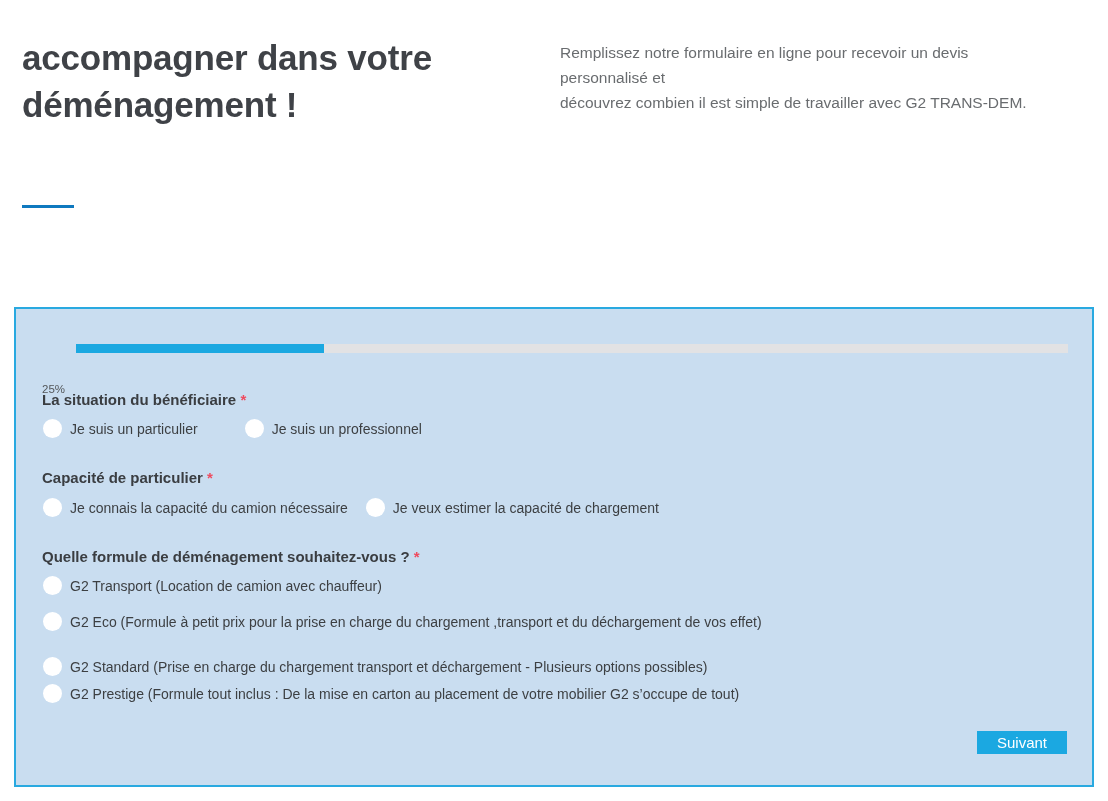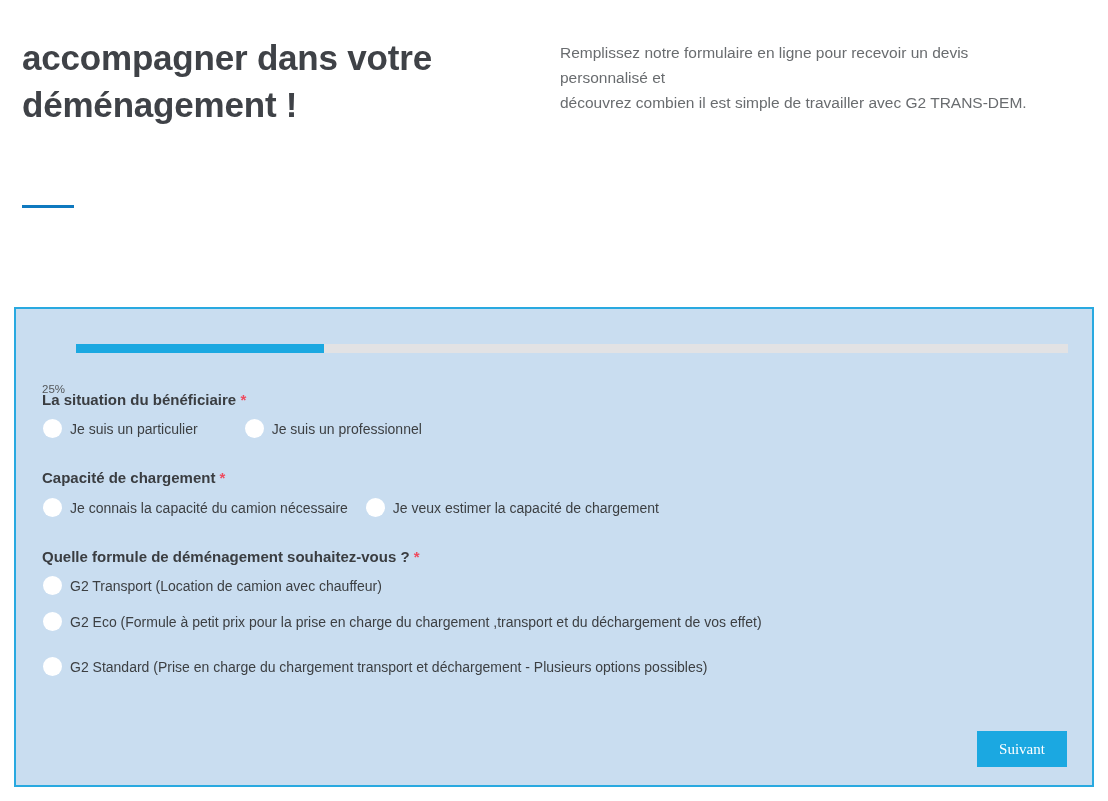--- a/index.html
+++ b/index.html
@@ -69,23 +69,23 @@
     width: 19px; height: 19px; border-radius: 50%;
     background: #ffffff; flex: 0 0 19px;
   }
   .option-label {
     margin-left: 8px; font-size: 14px; color: #3c3f42; white-space: nowrap;
   }
 
   
   .next-button {
     position: absolute; left: 961px; top: 422px;
-    width: 90px; height: 36px;
+    width: 90px; height: 23px;
     background: #1ba8e1; color: #ffffff;
-    border: none; font-size: 15px; font-family: Liberation Serif, serif;
+    border: none; font-size: 15px; font-family: Liberation Sans, sans-serif;
     display: flex; align-items: center; justify-content: center;
     cursor: pointer;
   }
 </style>
 </head>
 <body>
 
 <h1 class="hero-title">
   <span>accompagner dans votre</span>
   <span>déménagement !</span>
@@ -113,21 +113,21 @@
       <div class="radio"></div>
       <div class="option-label">Je suis un particulier</div>
     </div>
     <div class="option">
       <div class="radio"></div>
       <div class="option-label">Je suis un professionnel</div>
     </div>
   </div>
 
   <div class="q-label q2">
-    <span>Capacité de chargement</span>
+    <span>Capacité de particulier</span>
     <span class="req">*</span>
   </div>
   <div class="option-row row2">
     <div class="option">
       <div class="radio"></div>
       <div class="option-label">Je connais la capacité du camion nécessaire</div>
     </div>
     <div class="option">
       <div class="radio"></div>
       <div class="option-label">Je veux estimer la capacité de chargement</div>
@@ -149,15 +149,21 @@
       <div class="radio"></div>
       <div class="option-label">G2 Eco (Formule à petit prix pour la prise en charge du chargement ,transport et du déchargement de vos effet)</div>
     </div>
   </div>
   <div class="option-row row5">
     <div class="option">
       <div class="radio"></div>
       <div class="option-label">G2 Standard (Prise en charge du chargement transport et déchargement - Plusieurs options possibles)</div>
     </div>
   </div>
+  <div class="option-row row6">
+    <div class="option">
+      <div class="radio"></div>
+      <div class="option-label">G2 Prestige (Formule tout inclus : De la mise en carton au placement de votre mobilier G2 s’occupe de tout)</div>
+    </div>
+  </div>
 
   <button class="next-button">Suivant</button>
 </div>
 
 </body></html>

